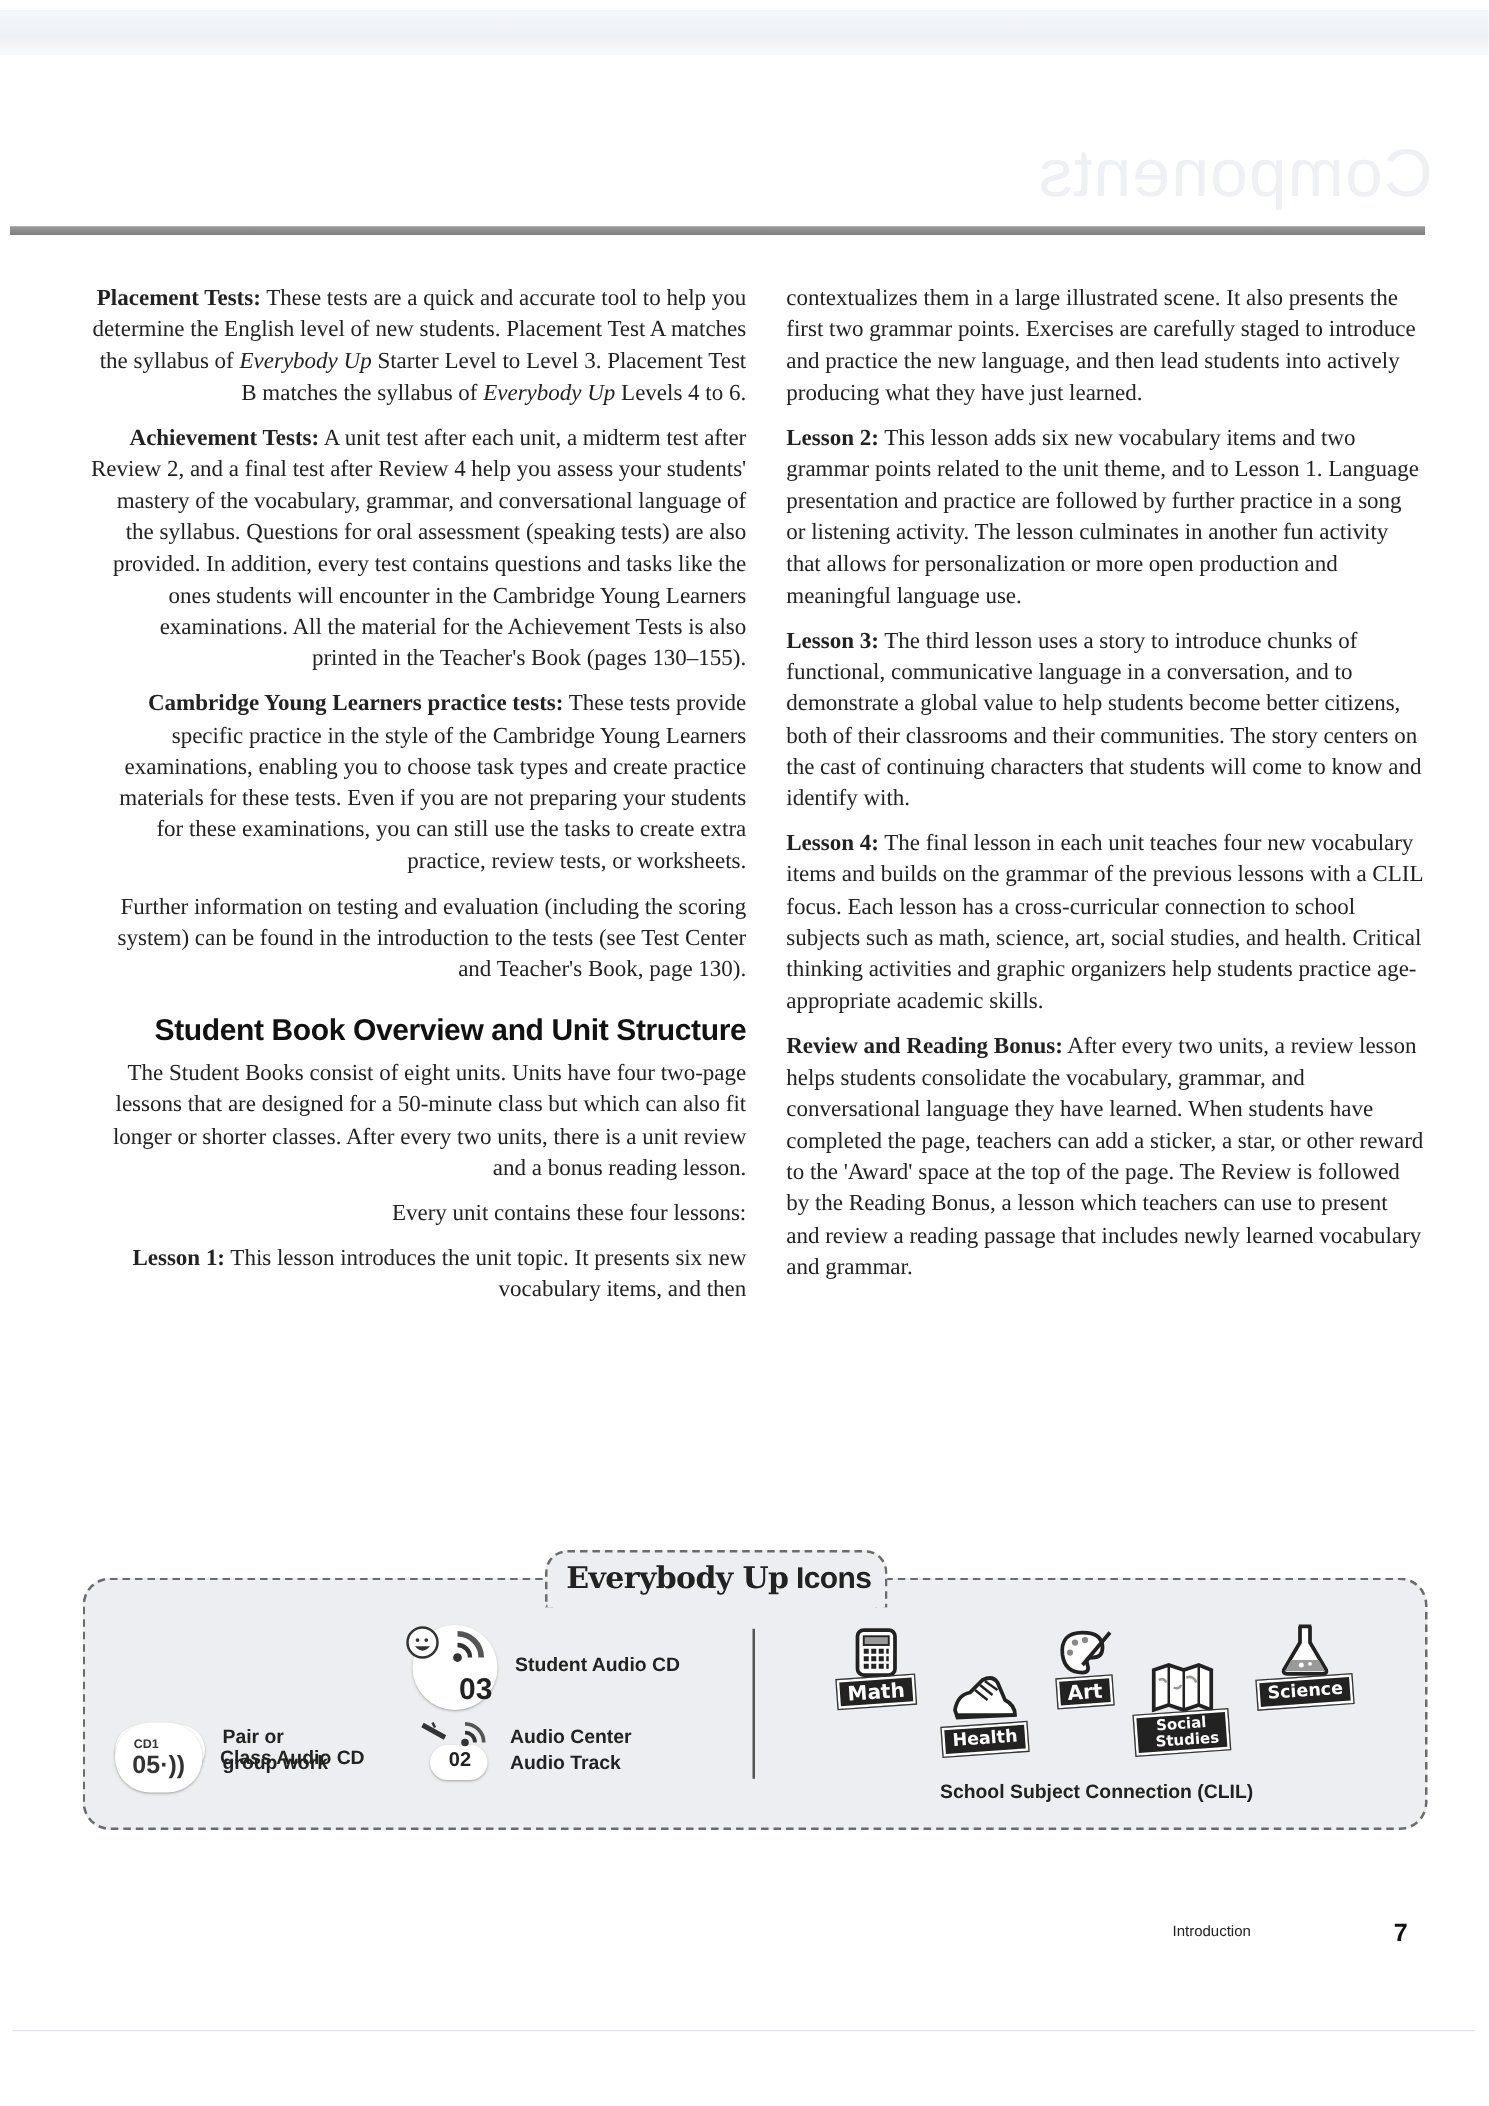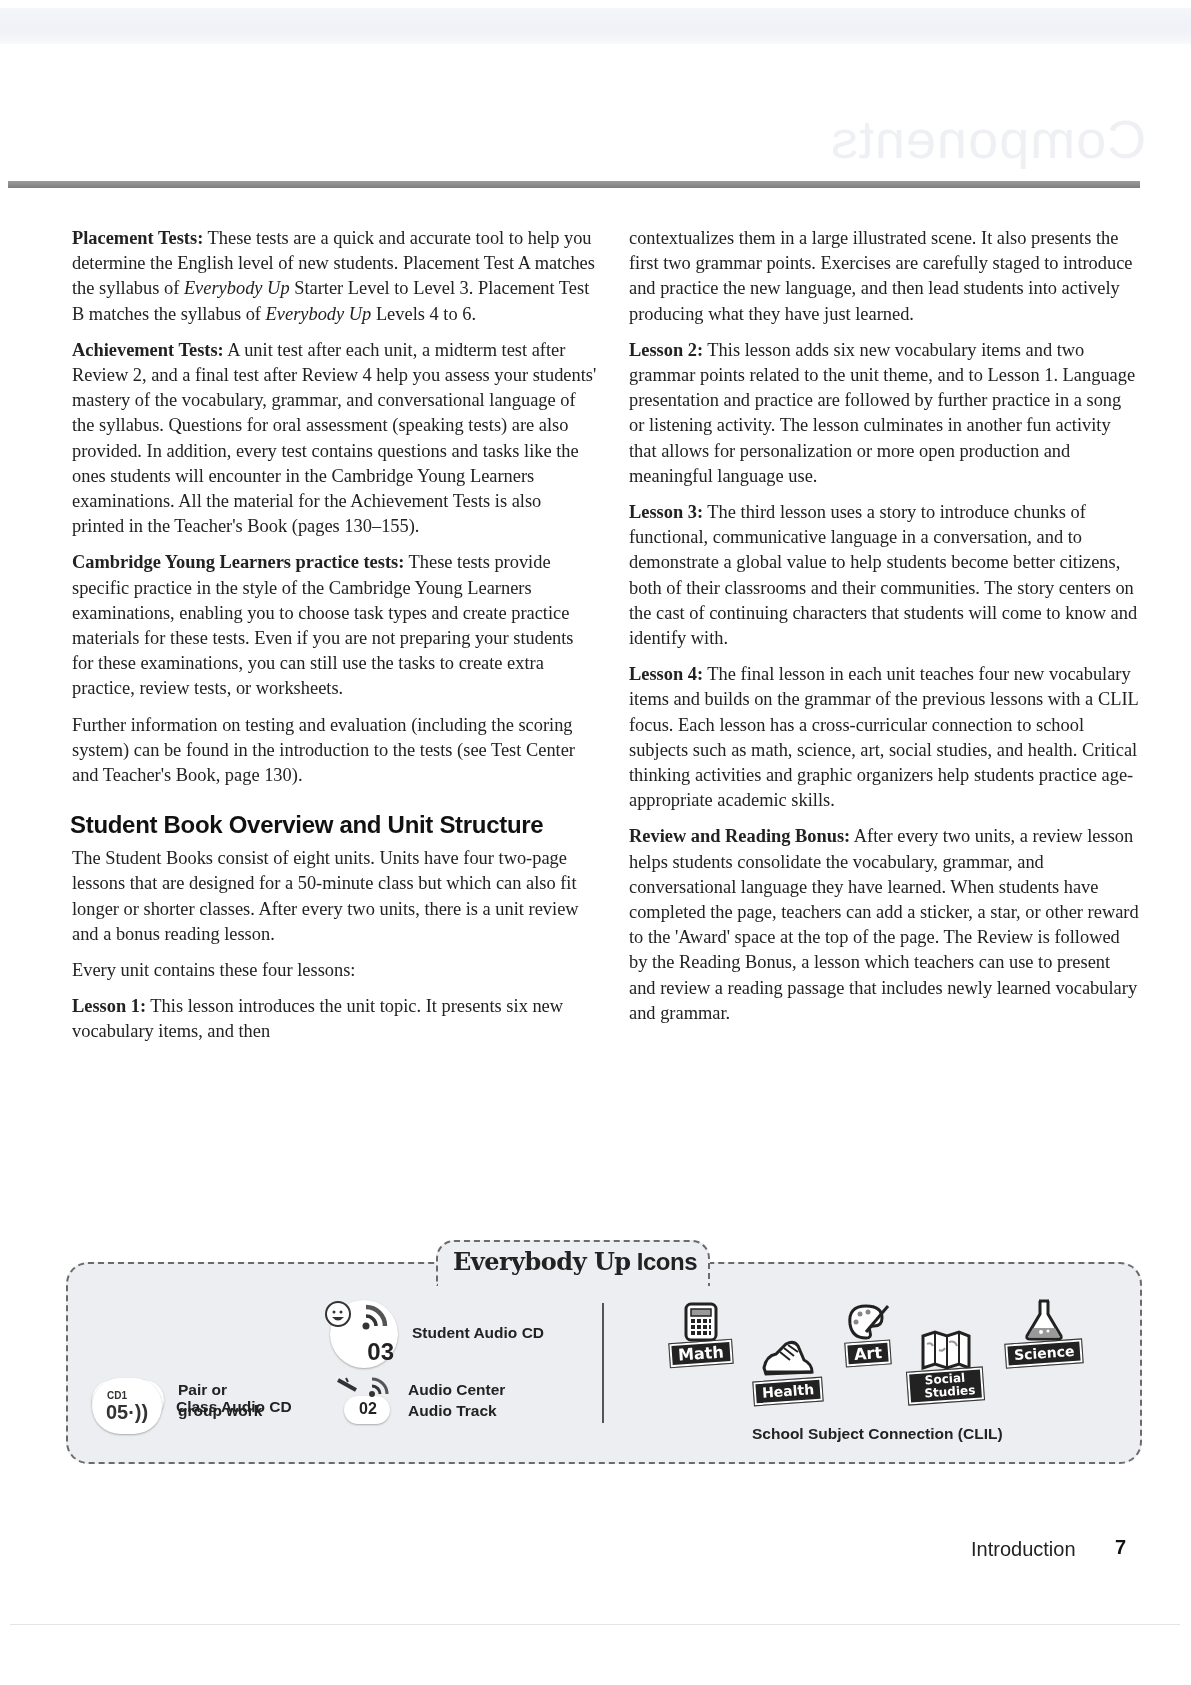--- a/index.html
+++ b/index.html
@@ -15,21 +15,21 @@
   }
   .ghost-title {
     position: absolute; left: 830px; top: 108px; font-family: "Liberation Sans", sans-serif;
     font-size: 54px; color: #eef0f3; transform: scaleX(-1); letter-spacing: 1px;
   }
   .header-rule {
     position: absolute; left: 8px; top: 181px; width: 1132px; height: 7px;
     background: linear-gradient(#9a9a9a, #7e7e7e);
   }
   .col { position: absolute; top: 226px; font-size: 18.4px; line-height: 25.2px; }
-  .col.left { left: 72px; width: 525px; }
+  .col.left { left: 72px; width: 525px; text-align: right; }
   .col.right { left: 629px; width: 510px; }
   .col p { margin: 0 0 11px 0; }
   .col b { font-weight: bold; }
   .col i { font-style: italic; }
   .section-heading {
     font-family: "Liberation Sans", "DejaVu Sans", sans-serif; font-weight: bold;
     font-size: 24px; line-height: 30px; margin: 22px 0 6px -2px; color: #111;
     letter-spacing: -0.3px;
   }
 
@@ -71,21 +71,21 @@
     font-size: 14px; padding: 1px 6px; border: 2px solid #fff; outline: 1px solid #333;
     transform: rotate(-4deg); line-height: 17px; text-align: center;
   }
   .subject-caption {
     position: absolute; left: 752px; top: 1425px;
     font-family: "Liberation Sans", "DejaVu Sans", sans-serif; font-weight: bold;
     font-size: 15.5px; color: #222;
   }
   .footer-label {
     position: absolute; left: 938px; top: 1538px;
-    font-family: "Liberation Sans", "DejaVu Sans", sans-serif; font-size: 20px; color: #222; margin-left: 33px;
+    font-family: "Liberation Sans", "DejaVu Sans", sans-serif; font-size: 12px; color: #222;
   }
   .page-number {
     position: absolute; left: 1115px; top: 1536px;
     font-family: "Liberation Sans", "DejaVu Sans", sans-serif; font-weight: bold; font-size: 20px; color: #111;
   }
   .bottom-rule {
     position: absolute; left: 10px; top: 1624px; width: 1170px; height: 1px; background: #e2e4e8;
   }
 </style>
 </head>

